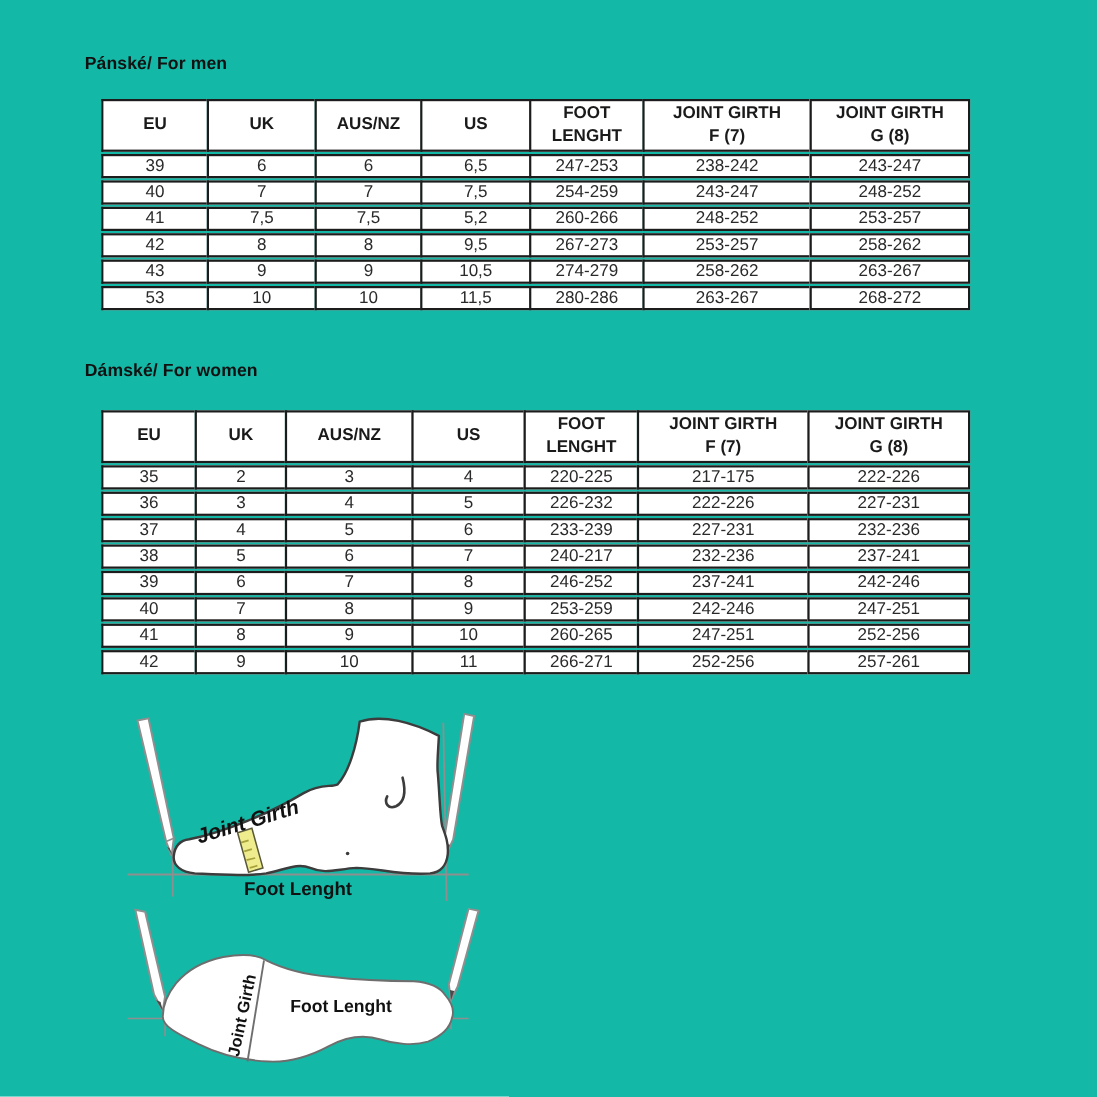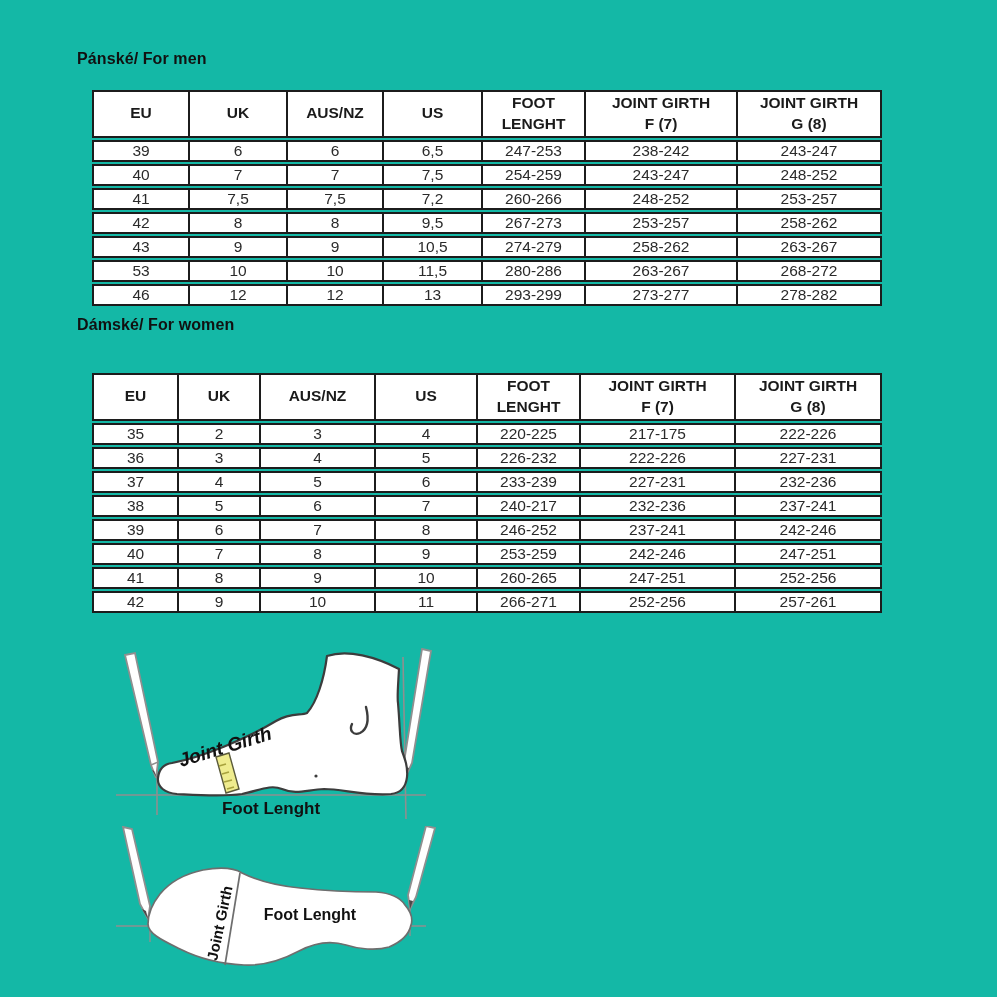--- a/index.html
+++ b/index.html
@@ -15,21 +15,21 @@
   }
   .section-title {
     position: absolute;
     left: 77px;
     font-size: 16px;
     font-weight: bold;
     color: #111;
     letter-spacing: 0.1px;
   }
   #men-title   { top: 50px; }
-  #women-title { top: 316px; }
+  #women-title { top: 329px; }
 
   table.size-table {
     position: absolute;
     left: 92px;
     width: 790px;
     table-layout: fixed;
     border-collapse: separate;
     border-spacing: 0 2px;
   }
   #men-table   { top: 88px; }
@@ -119,21 +119,21 @@
           <td>7</td>
           <td>7,5</td>
           <td>254-259</td>
           <td>243-247</td>
           <td>248-252</td>
         </tr>
         <tr>
           <td>41</td>
           <td>7,5</td>
           <td>7,5</td>
-          <td>7,2</td>
+          <td>5,2</td>
           <td>260-266</td>
           <td>248-252</td>
           <td>253-257</td>
         </tr>
         <tr>
           <td>42</td>
           <td>8</td>
           <td>8</td>
           <td>9,5</td>
           <td>267-273</td>
@@ -150,29 +150,20 @@
           <td>263-267</td>
         </tr>
         <tr>
           <td>53</td>
           <td>10</td>
           <td>10</td>
           <td>11,5</td>
           <td>280-286</td>
           <td>263-267</td>
           <td>268-272</td>
-        </tr>
-        <tr>
-          <td>46</td>
-          <td>12</td>
-          <td>12</td>
-          <td>13</td>
-          <td>293-299</td>
-          <td>273-277</td>
-          <td>278-282</td>
         </tr>
       </tbody>
   </table>
 
   <h2 class="section-title" id="women-title">Dámské/ For women</h2>
 
   <table class="size-table" id="women-table">
     <colgroup>
       <col style="width:85px">
         <col style="width:82px">

